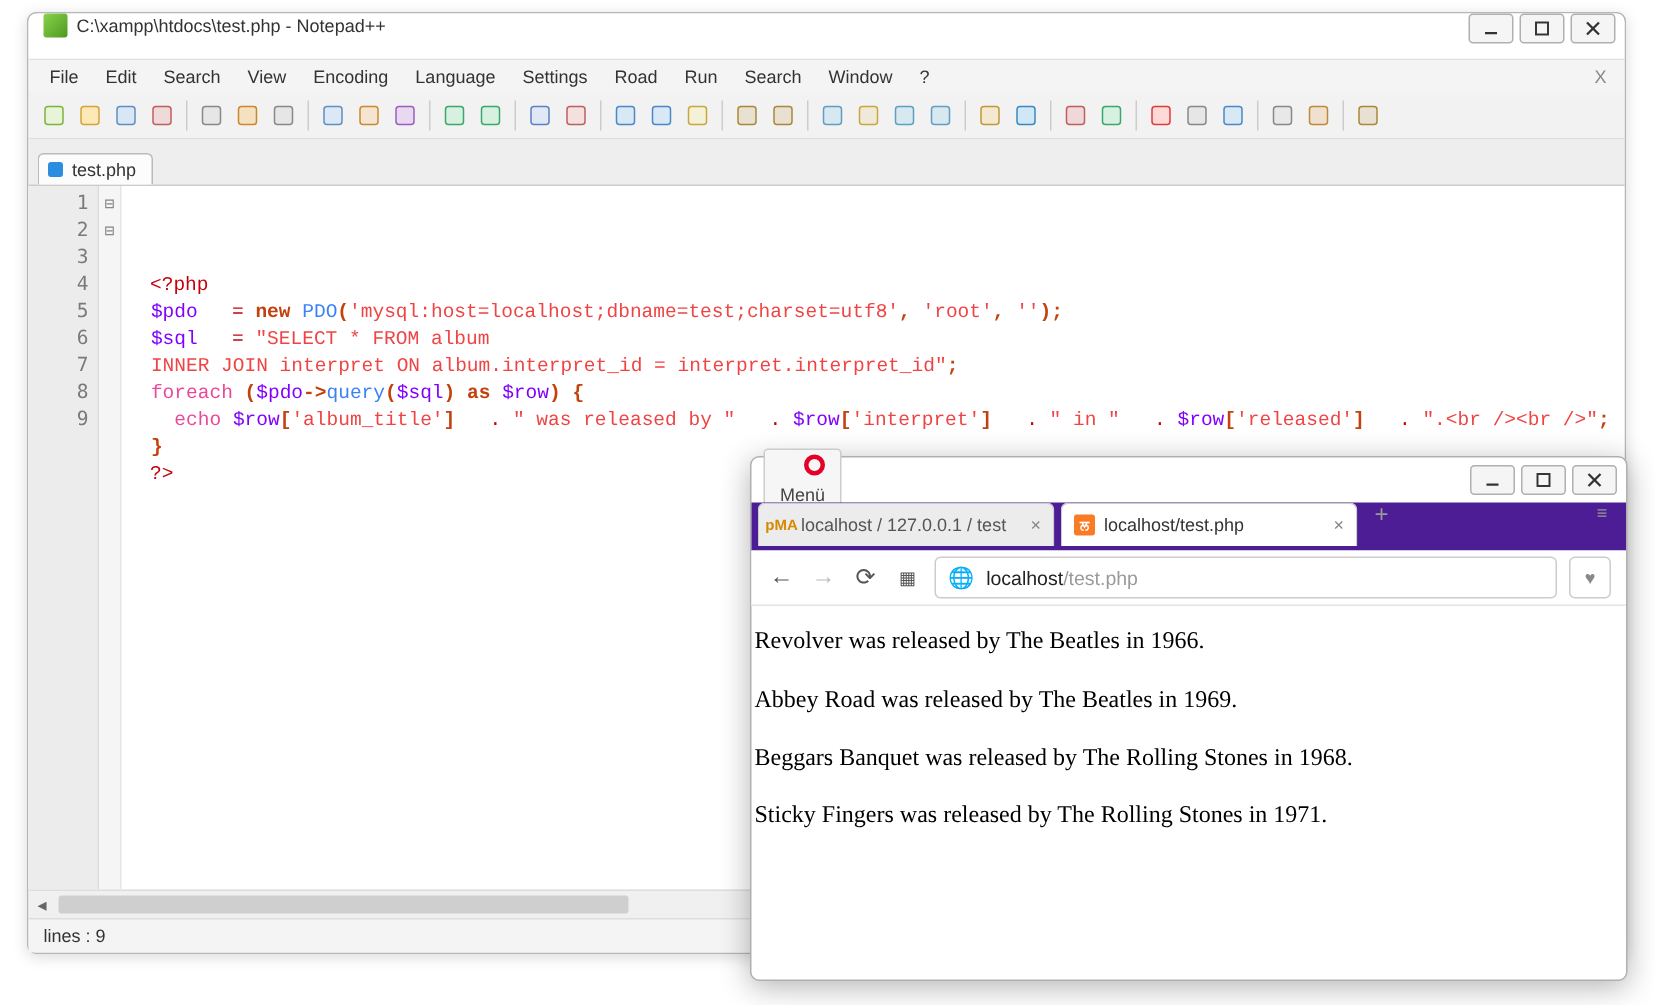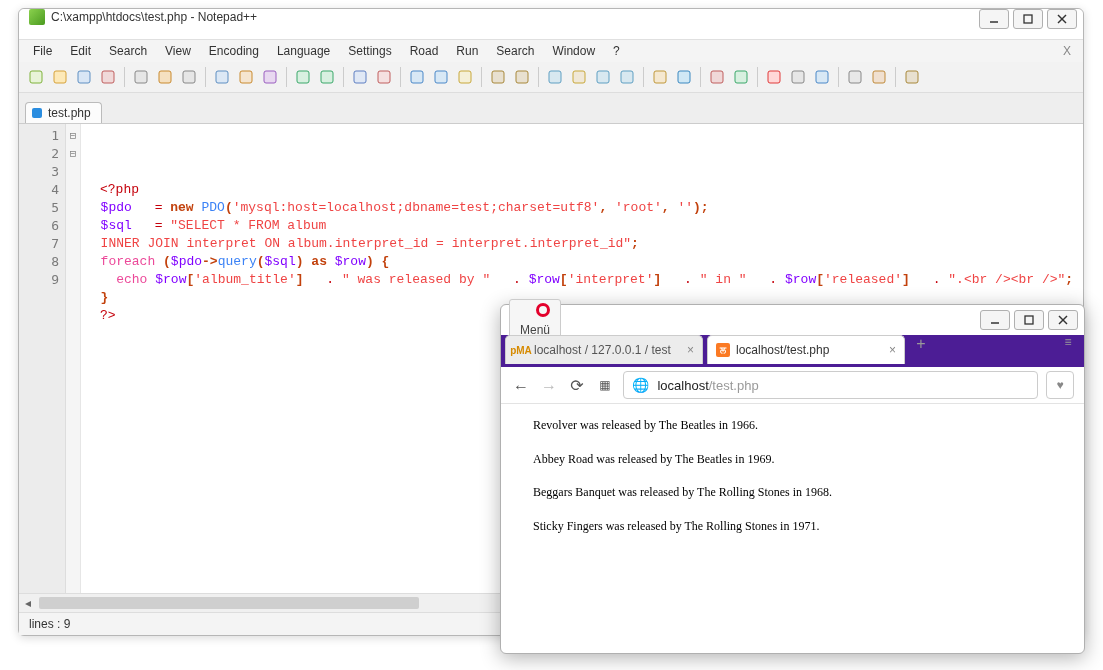--- a/index.html
+++ b/index.html
@@ -280,23 +280,23 @@
     font-size:13px;
     background:#fff;
   }
   .op-url .globe{ color:#888; font-size:14px;}
   .op-url .host{ color:#222;}
   .op-url .path{ color:#9a9a9a;}
   .op-heart { width:26px; height:26px; border:1px solid #ccc; border-radius:4px; display:flex;align-items:center;justify-content:center;color:#888;}
 
   .op-content {
     flex:1;
-    padding:14px 32px;
+    padding:14px 2px;
     font-family:"Times New Roman", serif;
-    font-size:12px;
+    font-size:16px;
     color:#000;
     line-height:1.3;
   }
   .op-content p { margin:0 0 18px 0;}
 </style>
 </head>
 <body>
 
 <div class="npp-window">
   <div class="titlebar">

